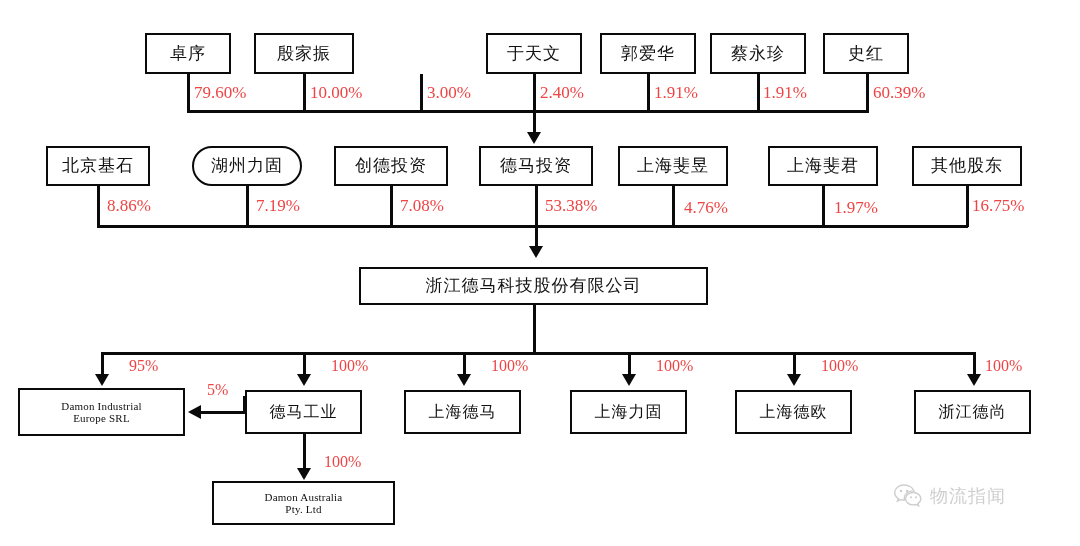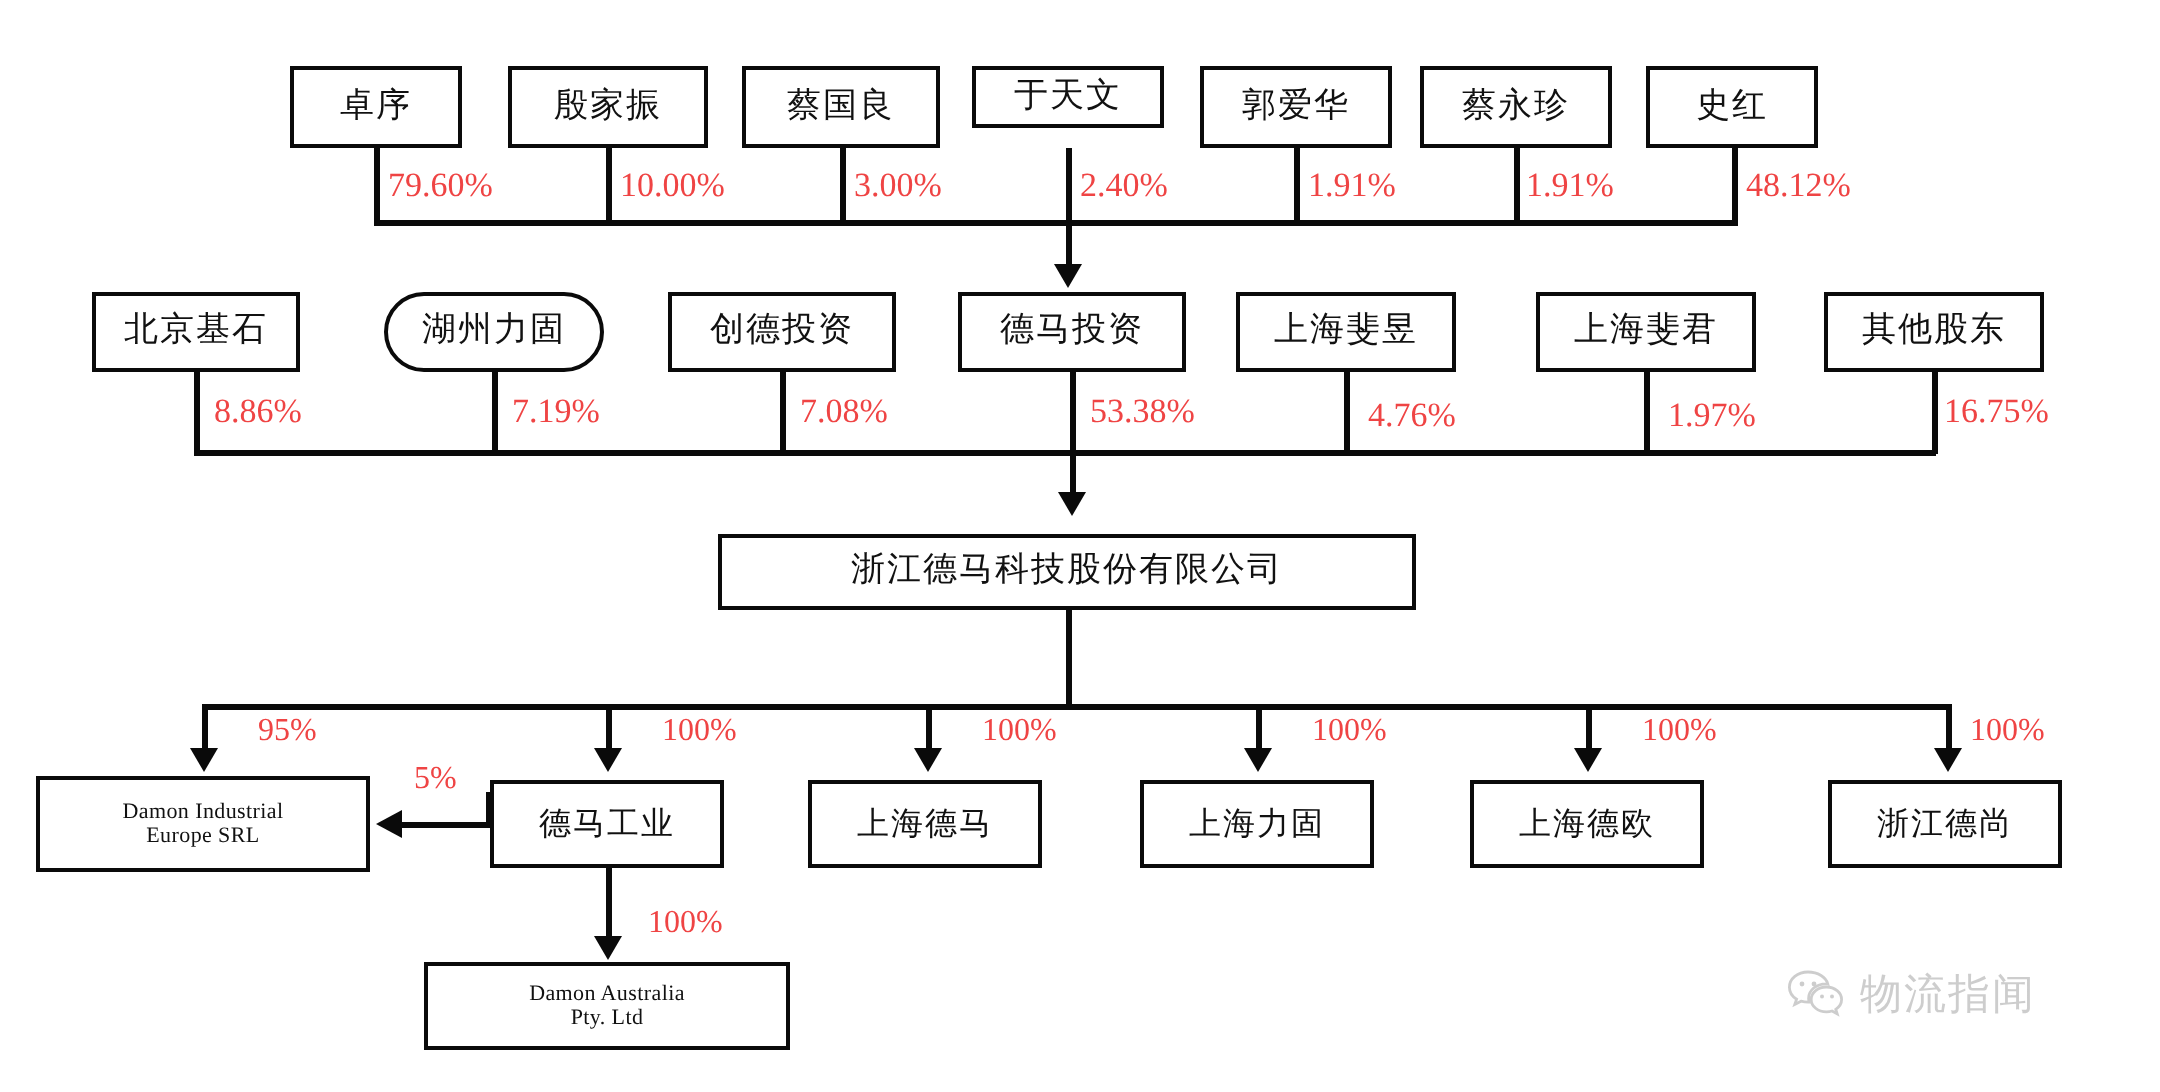--- a/index.html
+++ b/index.html
@@ -58,38 +58,35 @@
   .pct-3{font-size:16px;}
 
   
   .watermark{
     position:absolute;left:893px;top:483px;
     display:flex;align-items:center;gap:7px;
     opacity:.30;z-index:6;
   }
   .wm-text{
     font-family:"DejaVu Sans","Liberation Sans",sans-serif;
-    font-size:21px;color:#5d5d5d;letter-spacing:1px;
+    font-size:18px;color:#5d5d5d;letter-spacing:1px;
   }
 </style>
 </head>
 <body>
 
 <div id="chart">
 
   <div class="node cn" style="left:145px;top:33px;width:86px;height:41px;">
     <span>卓序</span>
   </div>
   <div class="node cn" style="left:254px;top:33px;width:100px;height:41px;">
     <span>殷家振</span>
   </div>
-  <div class="node cn" style="left:371px;top:33px;width:99px;height:41px;">
-    <span>蔡国良</span>
-  </div>
-  <div class="node cn" style="left:486px;top:33px;width:96px;height:31px;">
+  <div class="node cn" style="left:486px;top:33px;width:96px;height:41px;">
     <span>于天文</span>
   </div>
   <div class="node cn" style="left:600px;top:33px;width:96px;height:41px;">
     <span>郭爱华</span>
   </div>
   <div class="node cn" style="left:710px;top:33px;width:96px;height:41px;">
     <span>蔡永珍</span>
   </div>
   <div class="node cn" style="left:823px;top:33px;width:86px;height:41px;">
     <span>史红</span>
@@ -104,21 +101,21 @@
   <div class="ln vl" style="left:866px;top:74px;height:39px;"></div>
 
   <div class="ln hl" style="left:187px;top:110px;width:681px;"></div>
 
   <div class="pct pct-1" style="left:194px;top:83px;">79.60%</div>
   <div class="pct pct-1" style="left:310px;top:83px;">10.00%</div>
   <div class="pct pct-1" style="left:427px;top:83px;">3.00%</div>
   <div class="pct pct-1" style="left:540px;top:83px;">2.40%</div>
   <div class="pct pct-1" style="left:654px;top:83px;">1.91%</div>
   <div class="pct pct-1" style="left:763px;top:83px;">1.91%</div>
-  <div class="pct pct-1" style="left:873px;top:83px;">48.12%</div>
+  <div class="pct pct-1" style="left:873px;top:83px;">60.39%</div>
 
   <div class="ln vl" style="left:533px;top:110px;height:27px;"></div>
   <div class="arrow-d" style="left:527px;top:132px;"></div>
 
   <div class="node cn" style="left:46px;top:146px;width:104px;height:40px;">
     <span>北京基石</span>
   </div>
   <div class="node cn" style="left:192px;top:146px;width:110px;height:40px;border-radius:20px;">
     <span>湖州力固</span>
   </div>

